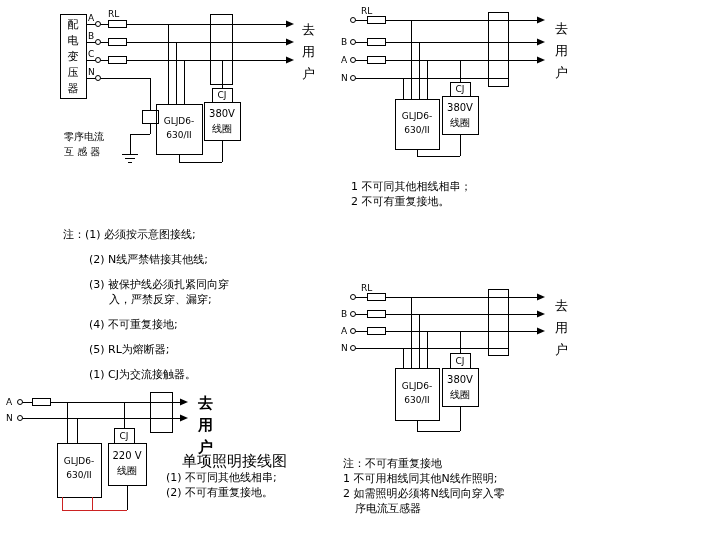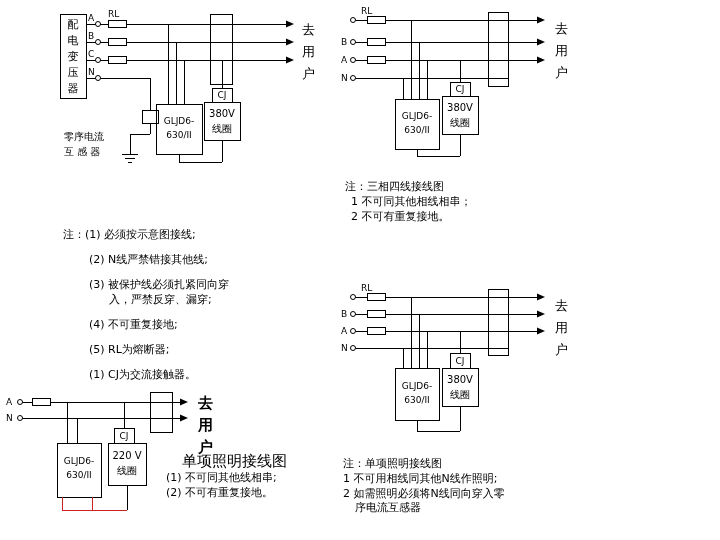--- a/index.html
+++ b/index.html
@@ -21,21 +21,21 @@
   .t9  { font-size:9px; }
   .t10 { font-size:10px; }
   .t11 { font-size:11px; }
   .t13 { font-size:13px; }
   .t15 { font-size:15px; font-weight:bold; }
   .note { position:absolute; font-size:11px; line-height:15px; white-space:nowrap; }
   .note .row { display:flex; }
   .note .cont  { padding-left:26px;margin-top:10px; }
   .note .cont2 { padding-left:46px; }
   .note .ind   { padding-left:6px; }
-  .note .ind12 { padding-left:12px;font-family:Liberation Mono, monospace; }
+  .note .ind12 { padding-left:12px; }
   .note .title12 { font-size:15px; padding-left:16px; line-height:18px; }
 </style>
 </head>
 <body style="background: rgb(255, 255, 255);">
 
 <svg style="left:50px; top:4px;" width="280" height="178">
   <g>
     <rect x="10" y="10" width="26" height="84"></rect>
     <text class="t11" x="23" y="24" text-anchor="middle">配</text>
     <text class="t11" x="23" y="40" text-anchor="middle">电</text>
@@ -168,21 +168,20 @@
     <polygon class="arrow" points="204,12.5 204,19.5 212,16"></polygon>
     <polygon class="arrow" points="204,34.5 204,41.5 212,38"></polygon>
     <polygon class="arrow" points="204,52.5 204,59.5 212,56"></polygon>
   </g>
   <text class="t13" x="222" y="29">去</text>
   <text class="t13" x="222" y="51">用</text>
   <text class="t13" x="222" y="73">户</text>
 </svg>
 
 <div class="note" style="left:345px; top:179px;">
-  <div>注：三相四线接线图</div>
   <div class="ind">1 不可同其他相线相串；</div>
   <div class="ind">2 不可有重复接地。</div>
 </div>
 
 <div class="note" style="left:63px; top:227px;">
   <div class="row">
     <span>注：</span>
     <span>(1) 必须按示意图接线;</span>
   </div>
   <div class="cont">(2) N线严禁错接其他线;</div>
@@ -299,17 +298,17 @@
     <text class="t10" x="127" y="115" text-anchor="middle">线圈</text>
   </g>
   <g>
     <line x1="127" y1="123" x2="127" y2="148"></line>
     <line x1="127" y1="148" x2="84" y2="148"></line>
     <line x1="84" y1="137" x2="84" y2="148"></line>
   </g>
 </svg>
 
 <div class="note" style="left:343px; top:456px;">
-  <div>注：单项照明接线图</div>
+  <div>注：不可有重复接地</div>
   <div>1  不可用相线同其他N线作照明;</div>
   <div>2  如需照明必须将N线同向穿入零</div>
   <div class="ind12">序电流互感器</div>
 </div>
 
 </body></html>

